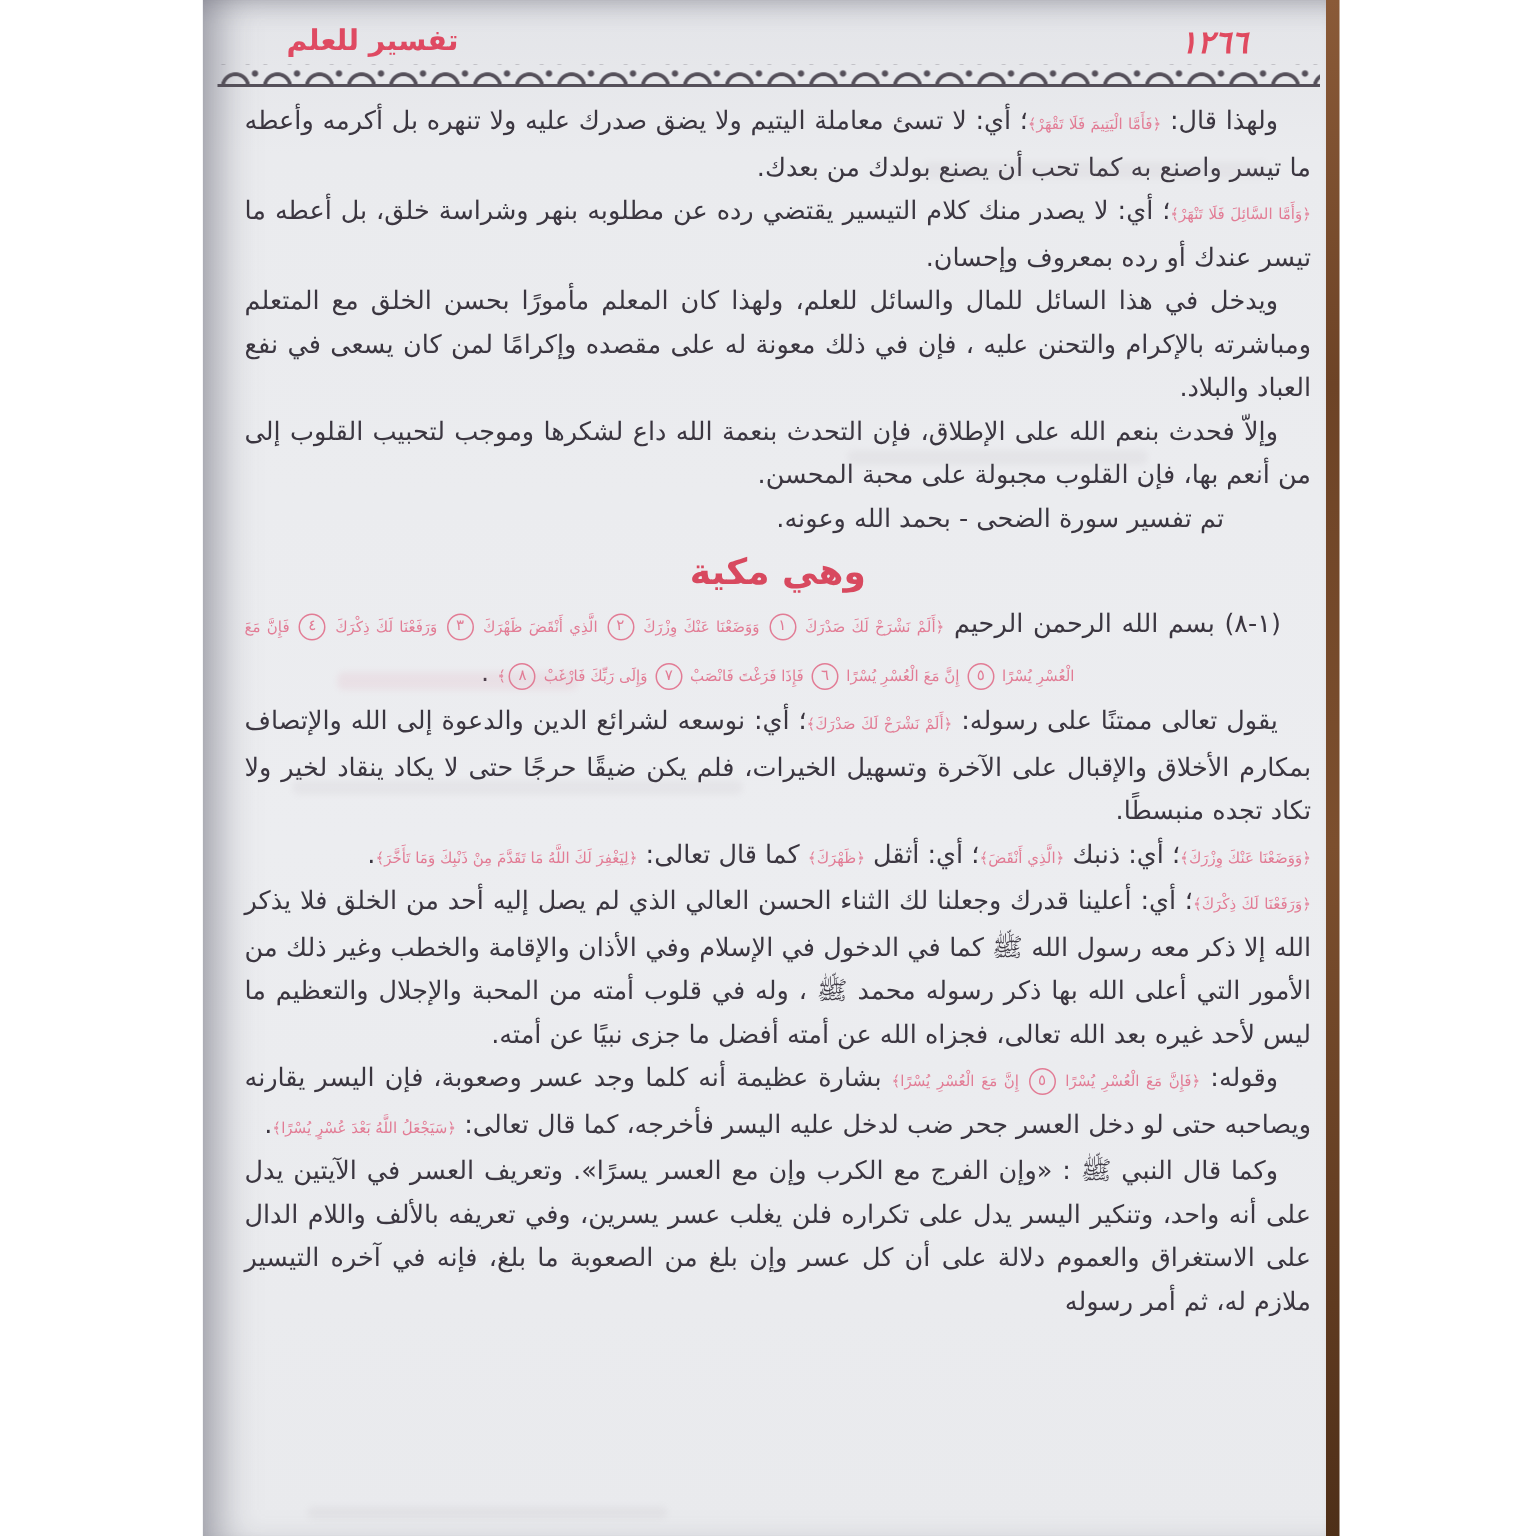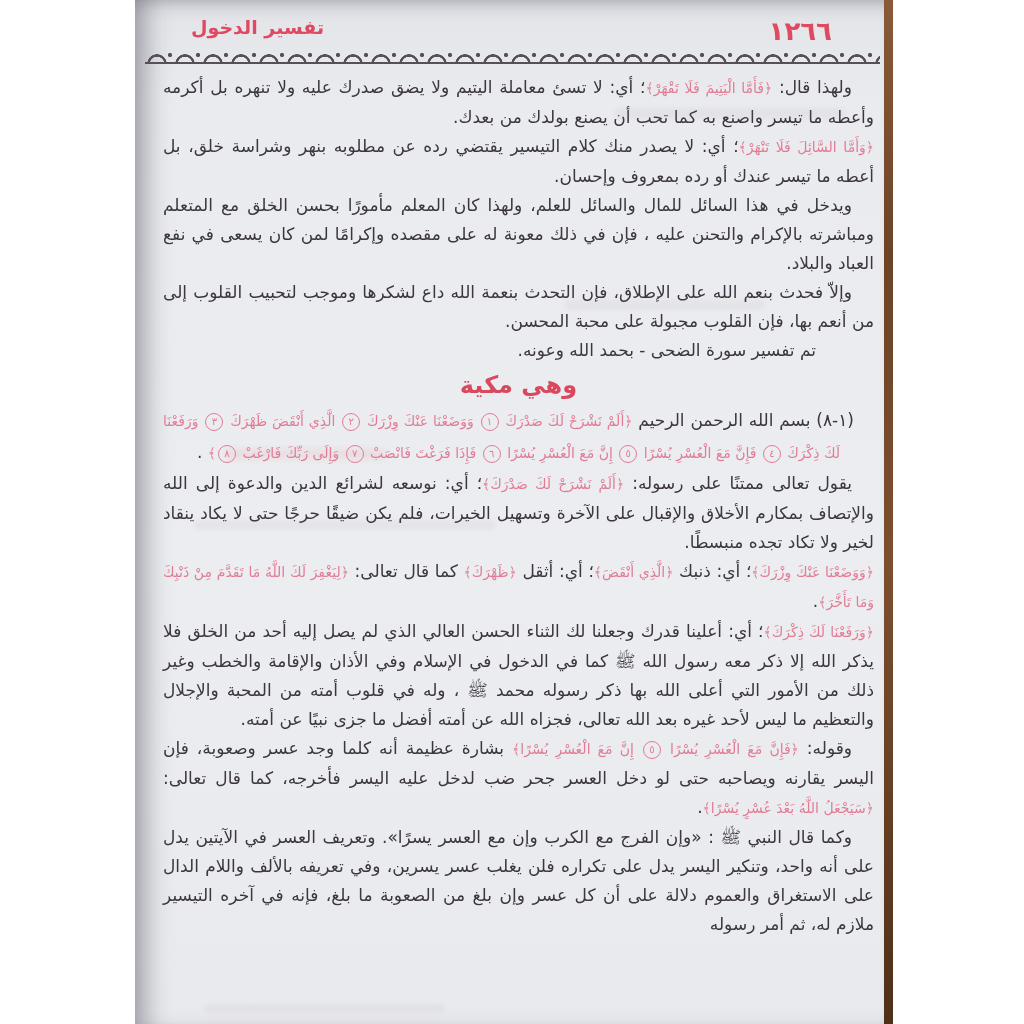--- a/index.html
+++ b/index.html
@@ -25,21 +25,21 @@
   .book-edge{
     position:absolute;left:884px;top:0;width:9px;height:1024px;
     background:linear-gradient(180deg,#8a5a38 0%,#6d4326 25%,#7c4f2e 55%,#5f3a20 85%,#4e2f18 100%);
   }
 
   .page-header{
     display:flex;justify-content:space-between;align-items:flex-start;
     padding:16px 58px 0 56px;
   }
   .page-number{
-    font-size:26px;font-weight:bold;color:#e04a60;letter-spacing:1px;
+    font-size:21px;font-weight:bold;color:#e04a60;letter-spacing:1px;font-style:italic;
   }
   .book-title{
     font-size:19px;font-weight:bold;color:#df4a62;
   }
 
   
   .ornament{
     height:13px;margin:3px 10px 0 10px;
     border-bottom:2px solid #55505a;
     background-image:
@@ -61,21 +61,21 @@
   .section-title{
     text-align:center;text-align-last:center;text-indent:0;
     font-weight:bold;font-size:19px;color:#d8495f;line-height:40px;margin-top:5px;
   }
   .section-subtitle{
     text-align:center;text-align-last:center;text-indent:0;
     font-weight:bold;font-size:24px;color:#d8495f;line-height:40px;
   }
 
   .seg-n{color:#3b3640;}
-  .seg-v{color:#e27c95;font-size:14px;}
+  .seg-v{color:#e27c95;font-size:10px;}
   .seg-t{color:#d8495f;}
   .seg-tv{color:#e48ba1;font-size:15px;font-weight:bold;}
   .seg-c{
     display:inline-block;width:16px;height:16px;line-height:15px;
     border:1px solid #e27c95;border-radius:50%;
     color:#e27c95;font-size:10px;text-align:center;vertical-align:1px;
     margin:0 2px;text-indent:0;
   }
 
   
@@ -83,21 +83,21 @@
   .ghost-pink{background:#d88aa0;opacity:.12;}
 </style>
 </head>
 <body>
 
 <div class="photo">
   <div class="book-page">
 
     <div class="page-header">
       <div class="page-number">١٢٦٦</div>
-      <div class="book-title">تفسير الدخول</div>
+      <div class="book-title">تفسير للعلم</div>
     </div>
 
     <div class="ornament"></div>
 
     <main class="page-body" id="page-body">
         <div class="para p-ind"><span class="seg-n">ولهذا قال: </span><span class="seg-v">﴿فَأَمَّا الْيَتِيمَ فَلَا تَقْهَرْ﴾</span><span class="seg-n">؛ أي: لا تسئ معاملة اليتيم ولا يضق صدرك عليه ولا تنهره بل أكرمه وأعطه ما تيسر واصنع به كما تحب أن يصنع بولدك من بعدك.</span></div>
         <div class="para"><span class="seg-v">﴿وَأَمَّا السَّائِلَ فَلَا تَنْهَرْ﴾</span><span class="seg-n">؛ أي: لا يصدر منك كلام التيسير يقتضي رده عن مطلوبه بنهر وشراسة خلق، بل أعطه ما تيسر عندك أو رده بمعروف وإحسان.</span></div>
         <div class="para p-ind"><span class="seg-n">ويدخل في هذا السائل للمال والسائل للعلم، ولهذا كان المعلم مأمورًا بحسن الخلق مع المتعلم ومباشرته بالإكرام والتحنن عليه ، فإن في ذلك معونة له على مقصده وإكرامًا لمن كان يسعى في نفع العباد والبلاد.</span></div>
         <div class="para p-ind"><span class="seg-n">وإلاّ فحدث بنعم الله على الإطلاق، فإن التحدث بنعمة الله داع لشكرها وموجب لتحبيب القلوب إلى من أنعم بها، فإن القلوب مجبولة على محبة المحسن.</span></div>
         <div class="para p-closing"><span class="seg-n">تم تفسير سورة الضحى - بحمد الله وعونه.</span></div>

